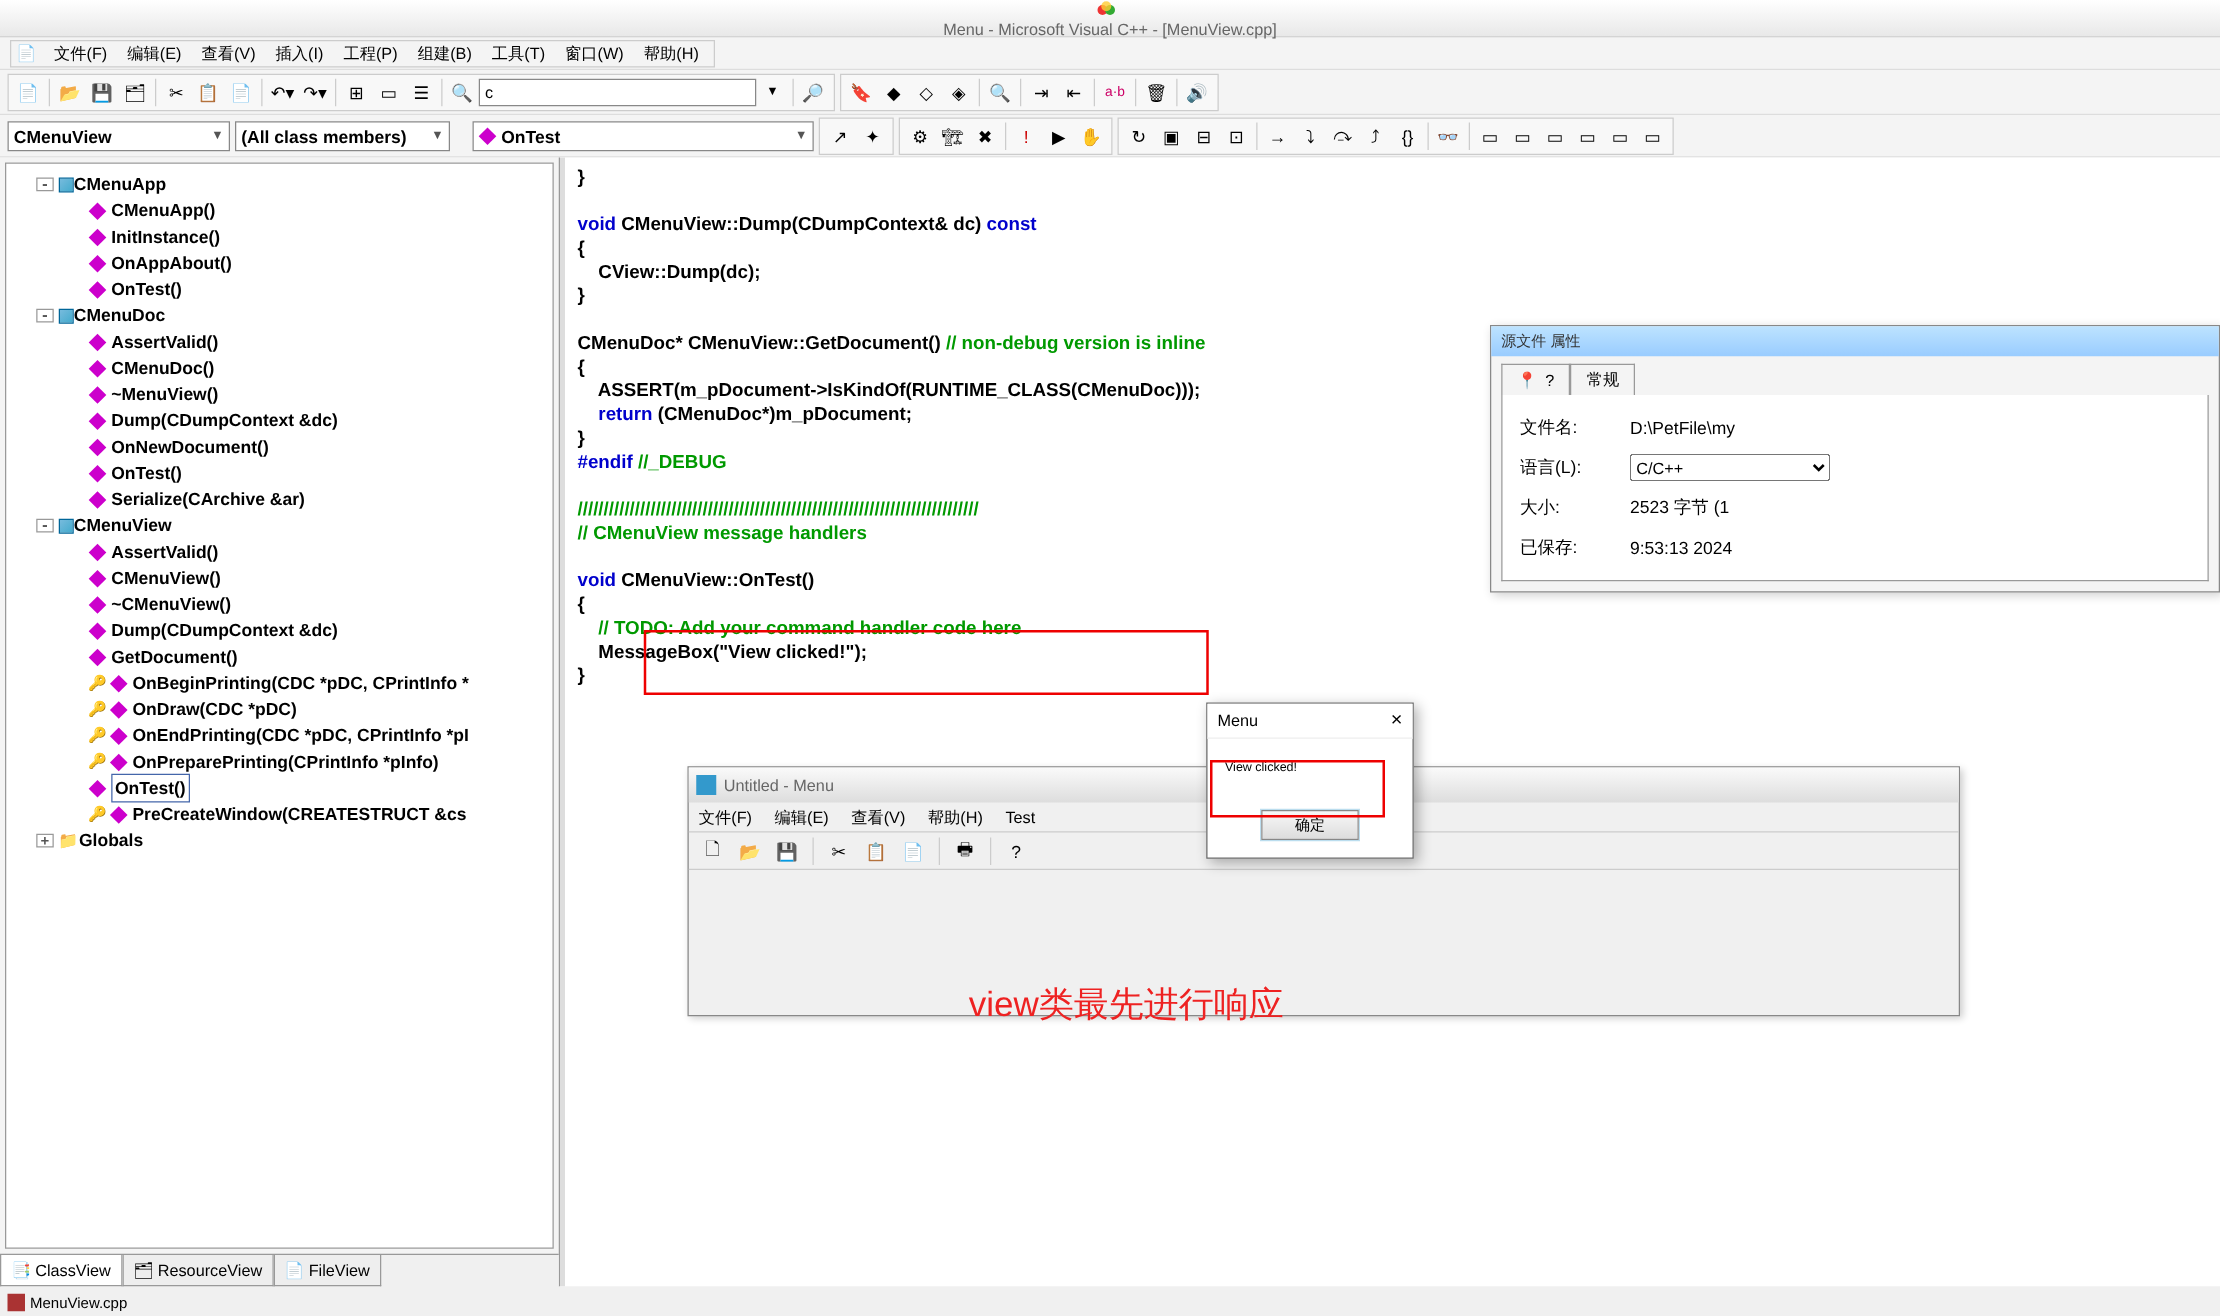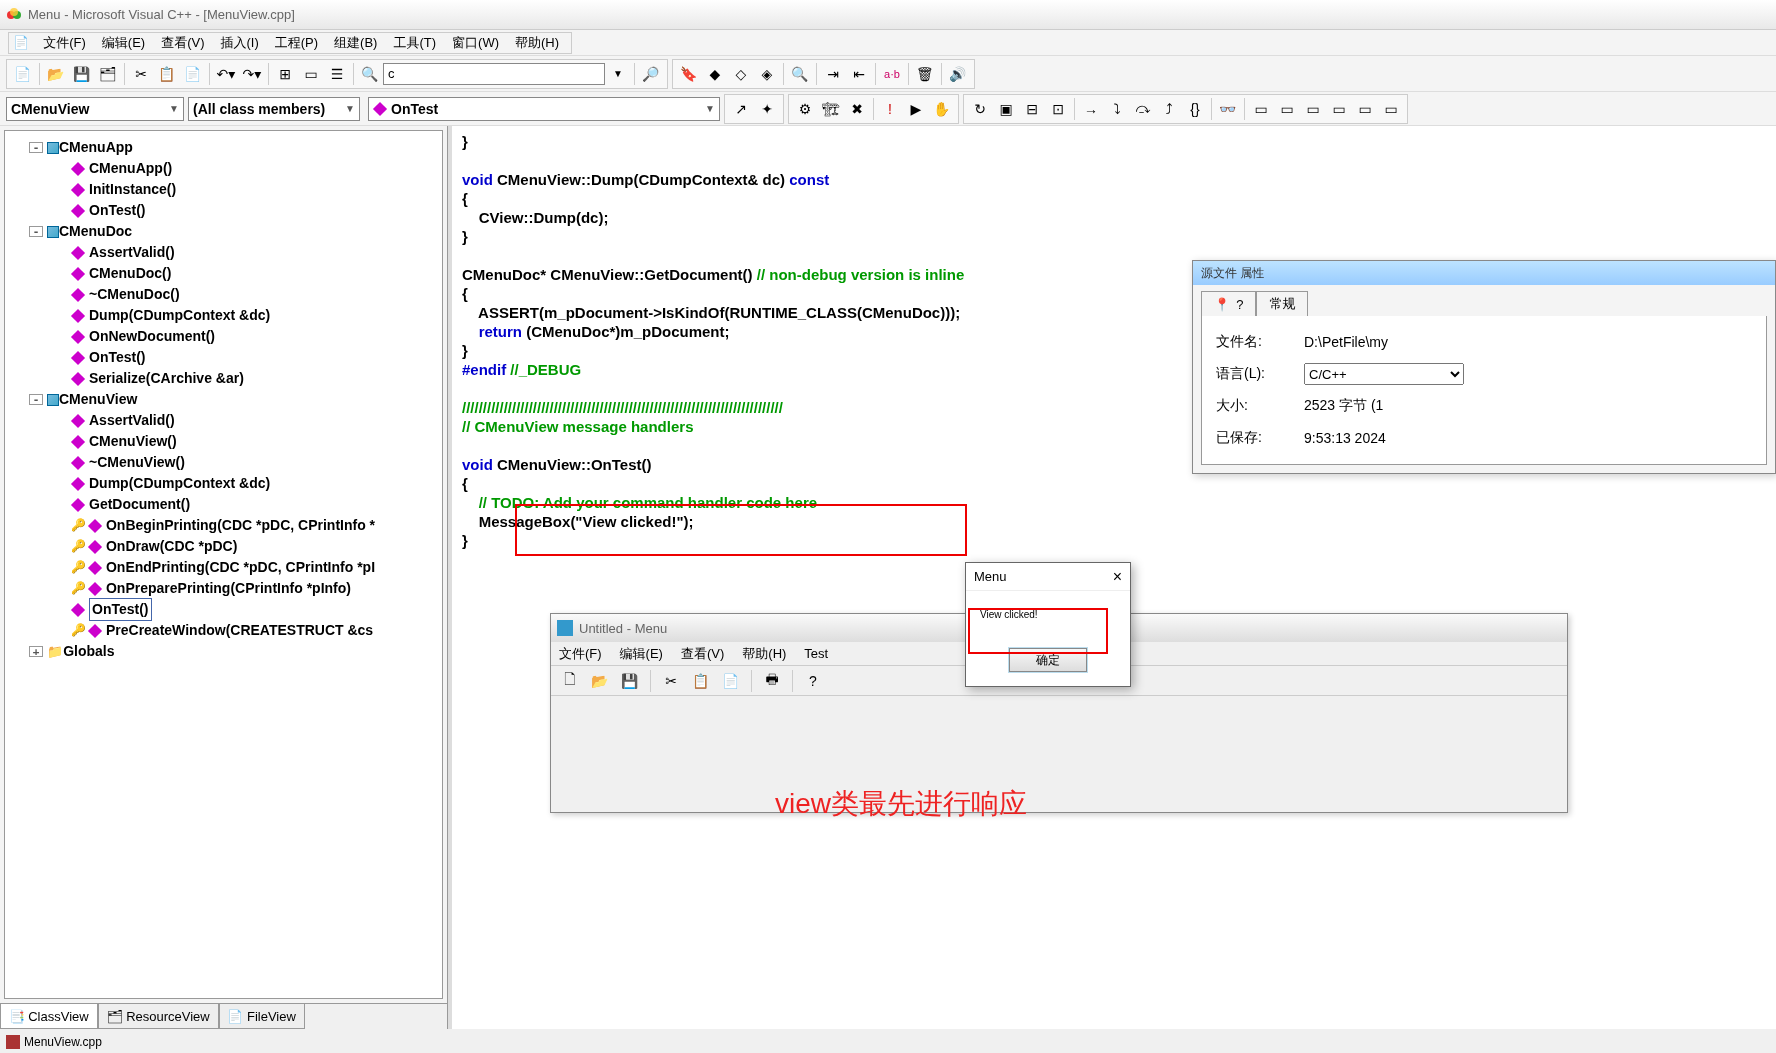--- a/index.html
+++ b/index.html
@@ -1,18 +1,18 @@
 <!DOCTYPE html>
 <html><head>
 <meta charset="utf-8">
 <style>
 * { margin: 0; padding: 0; box-sizing: border-box; font-family: "Microsoft YaHei", Tahoma, sans-serif; }
 body { background: #f0f0f0; width: 1776px; height: 1053px; overflow: hidden; position: relative; }
 
-.titlebar { height: 30px; background: linear-gradient(#fff,#e8e8e8); border-bottom: 1px solid #ccc; display: flex; align-items: center; padding: 0 6px; font-size: 13px; color: #666; }
+.titlebar { height: 30px; background: linear-gradient(#fff,#e8e8e8); border-bottom: 1px solid #ccc; display: flex; align-items: center; padding: 0 6px; font-size: 13px; color: #666; flex-direction: column; }
 .titlebar .app-icon { width: 16px; height: 16px; margin-right: 6px; }
 .app-icon svg { display:block; }
 
 .menubar { height: 26px; background: #f4f4f4; border-bottom: 1px solid #ddd; display: flex; align-items: center; padding: 0 8px; font-size: 13px; }
 .menubar .wrap { border:1px solid #ccc; display:flex; align-items:center; padding:0 4px; height:22px;}
 .menubar .menu-item { margin: 0 8px; cursor: default; }
 
 .toolbar { height: 36px; background: #f4f4f4; border-bottom: 1px solid #ddd; display: flex; align-items: center; padding: 0 6px; }
 .tb-group { display:flex; align-items:center; border:1px solid #ccc; height:30px; margin-right:4px; padding:0 3px; background:#f8f8f8;}
 .tb-btn { width:24px; height:24px; display:flex; align-items:center; justify-content:center; margin:0 1px; cursor:default; font-size:14px;}
@@ -153,21 +153,21 @@
 
 <div class="combo-row">
   <div class="combo" style="width:178px">
       <span>CMenuView</span>
       <span class="arrow">▼</span>
     </div>
   <div class="combo" style="width:172px;margin-left:4px">
       <span>(All class members)</span>
       <span class="arrow">▼</span>
     </div>
-  <div class="combo" style="width:352px;margin-left:8px">
+  <div class="combo" style="width:273px;margin-left:18px">
       <span style="display:flex;align-items:center">
         <span class="dia"></span>
         <span>OnTest</span>
       </span>
       <span class="arrow">▼</span>
     </div>
   <div class="tb-group" style="margin-left:4px">
     <span class="tb-btn">↗</span>
     <span class="tb-btn">✦</span>
   </div>
@@ -227,20 +227,26 @@
           <div class="tree-row">
             <span class="indent i2"></span>
             <span class="noexp"></span>
             <span class="dia"></span>
             <span>InitInstance()</span>
           </div>
           <div class="tree-row">
             <span class="indent i2"></span>
             <span class="noexp"></span>
             <span class="dia"></span>
+            <span>OnAppAbout()</span>
+          </div>
+          <div class="tree-row">
+            <span class="indent i2"></span>
+            <span class="noexp"></span>
+            <span class="dia"></span>
             <span>OnTest()</span>
           </div>
           <div class="tree-row">
             <span class="indent i1"></span>
             <span class="exp">-</span>
             <span class="box-icon"></span> 
             <span>CMenuDoc</span>
           </div>
           <div class="tree-row">
             <span class="indent i2"></span>
@@ -251,21 +257,21 @@
           <div class="tree-row">
             <span class="indent i2"></span>
             <span class="noexp"></span>
             <span class="dia"></span>
             <span>CMenuDoc()</span>
           </div>
           <div class="tree-row">
             <span class="indent i2"></span>
             <span class="noexp"></span>
             <span class="dia"></span>
-            <span>~CMenuDoc()</span>
+            <span>~MenuView()</span>
           </div>
           <div class="tree-row">
             <span class="indent i2"></span>
             <span class="noexp"></span>
             <span class="dia"></span>
             <span>Dump(CDumpContext &amp;dc)</span>
           </div>
           <div class="tree-row">
             <span class="indent i2"></span>
             <span class="noexp"></span>

